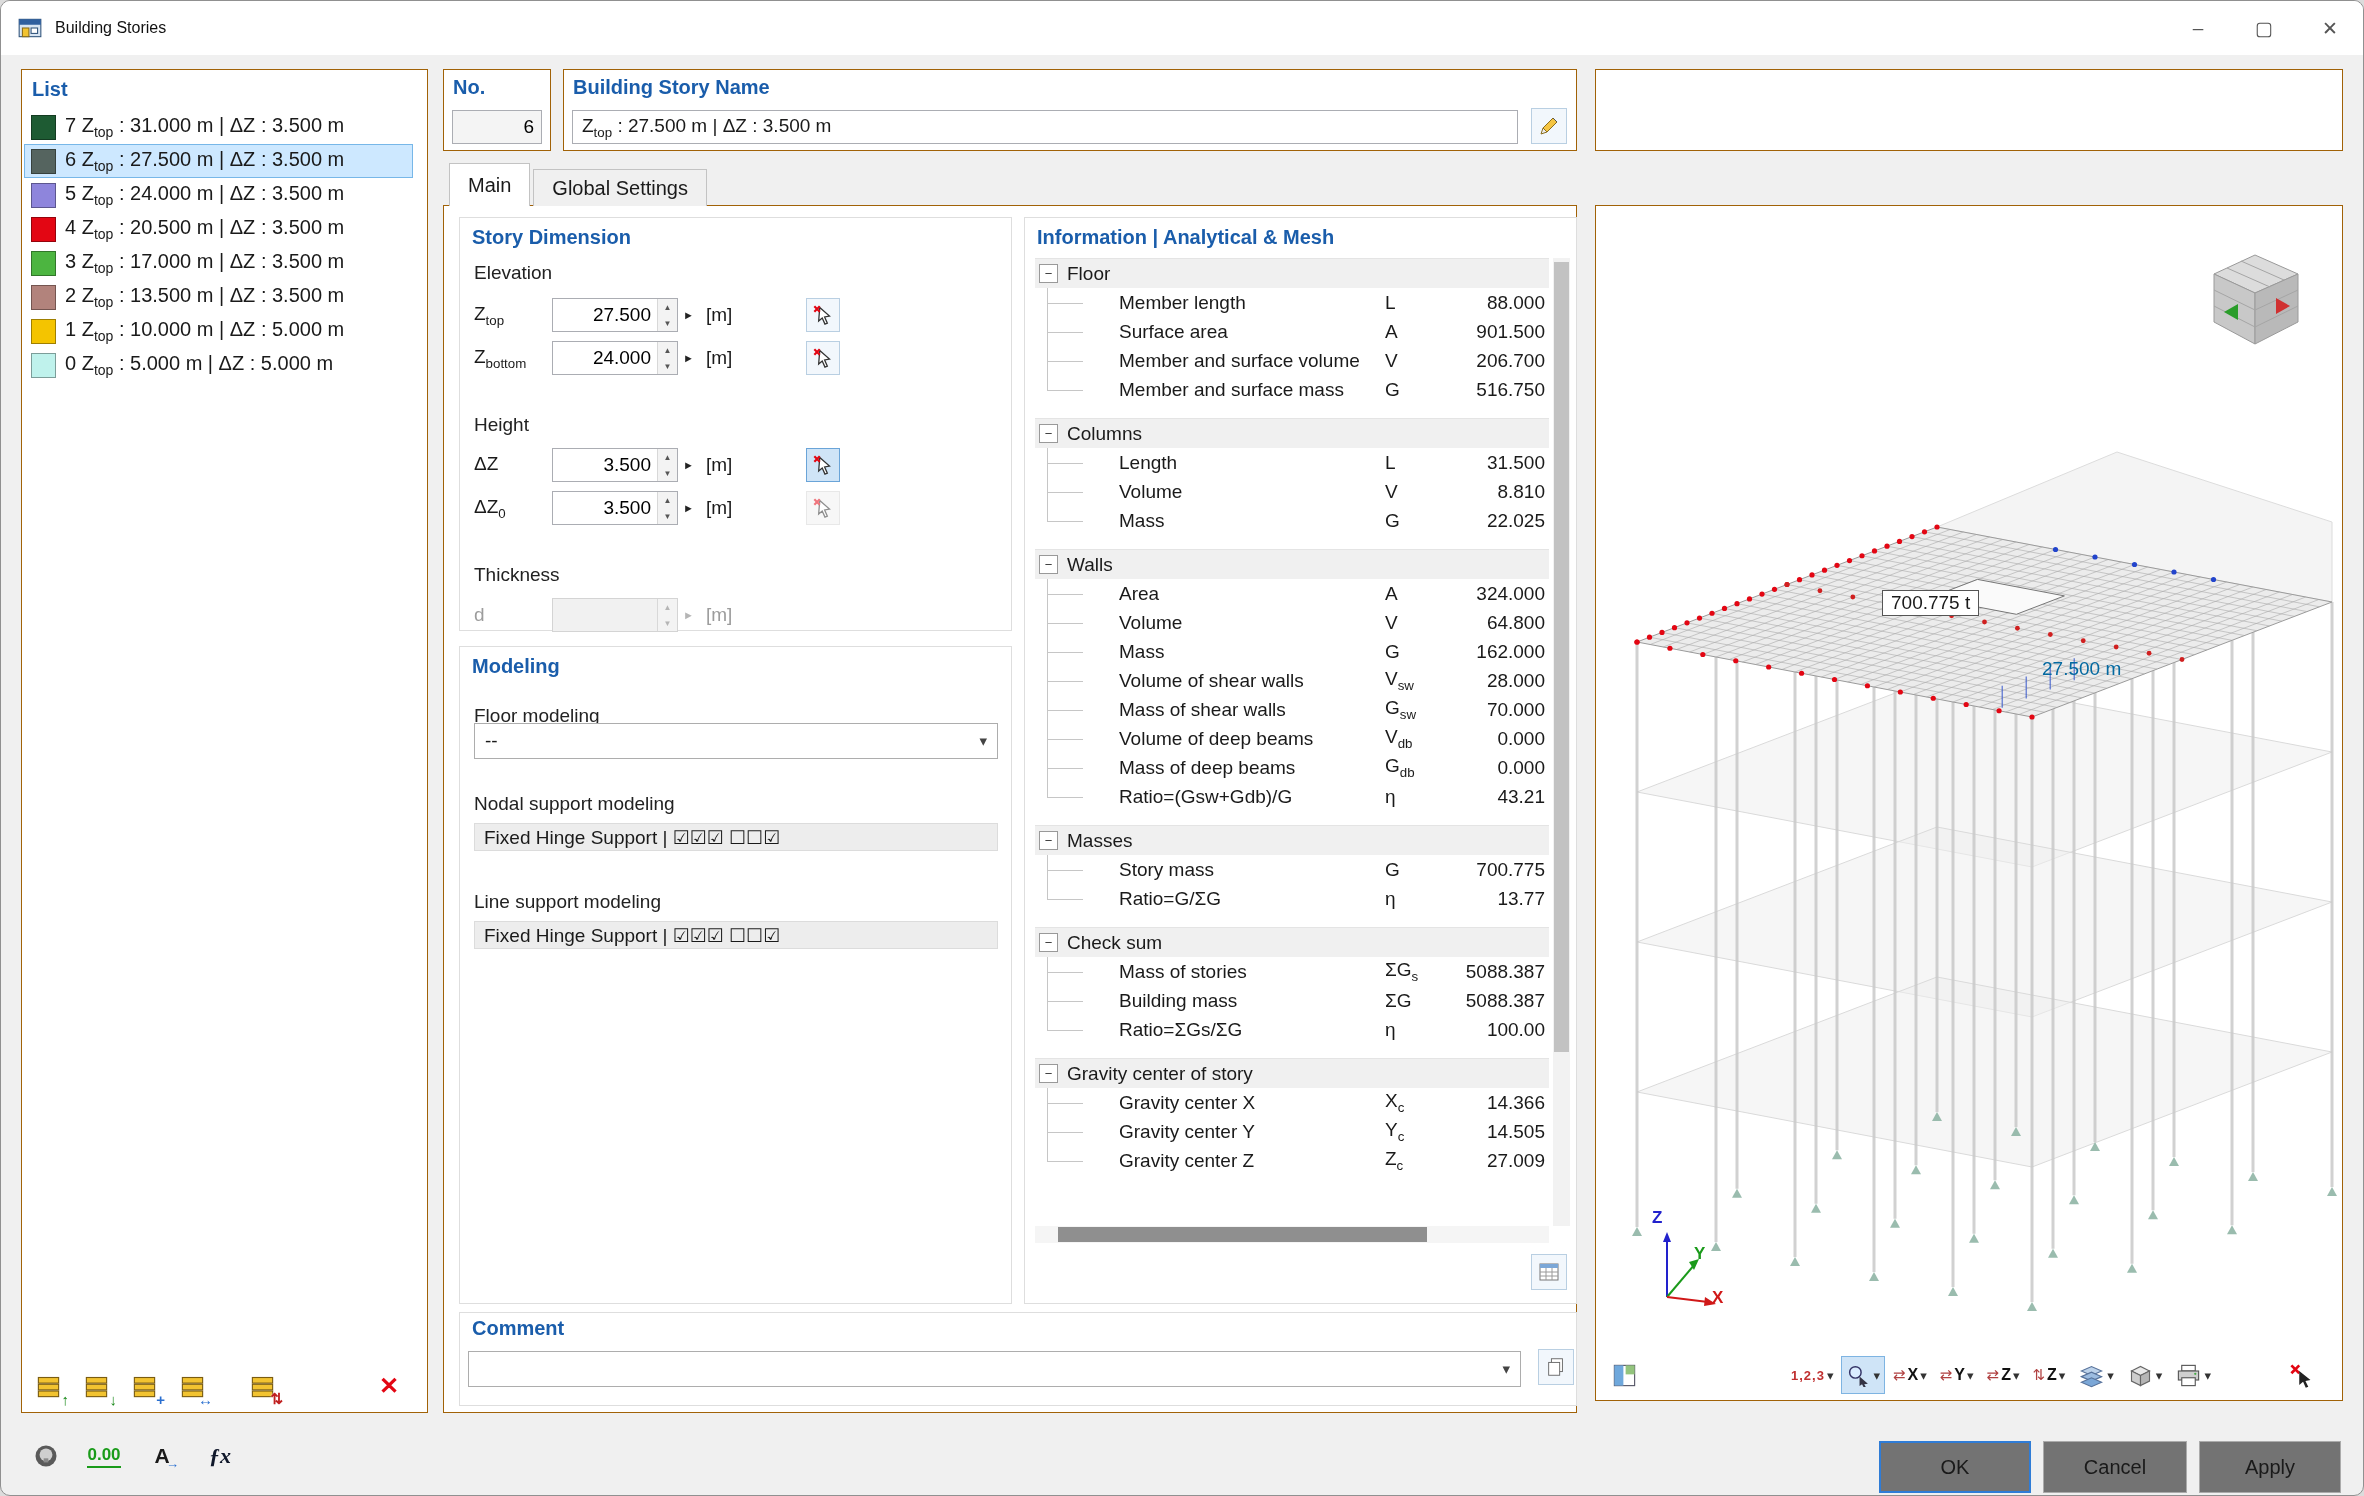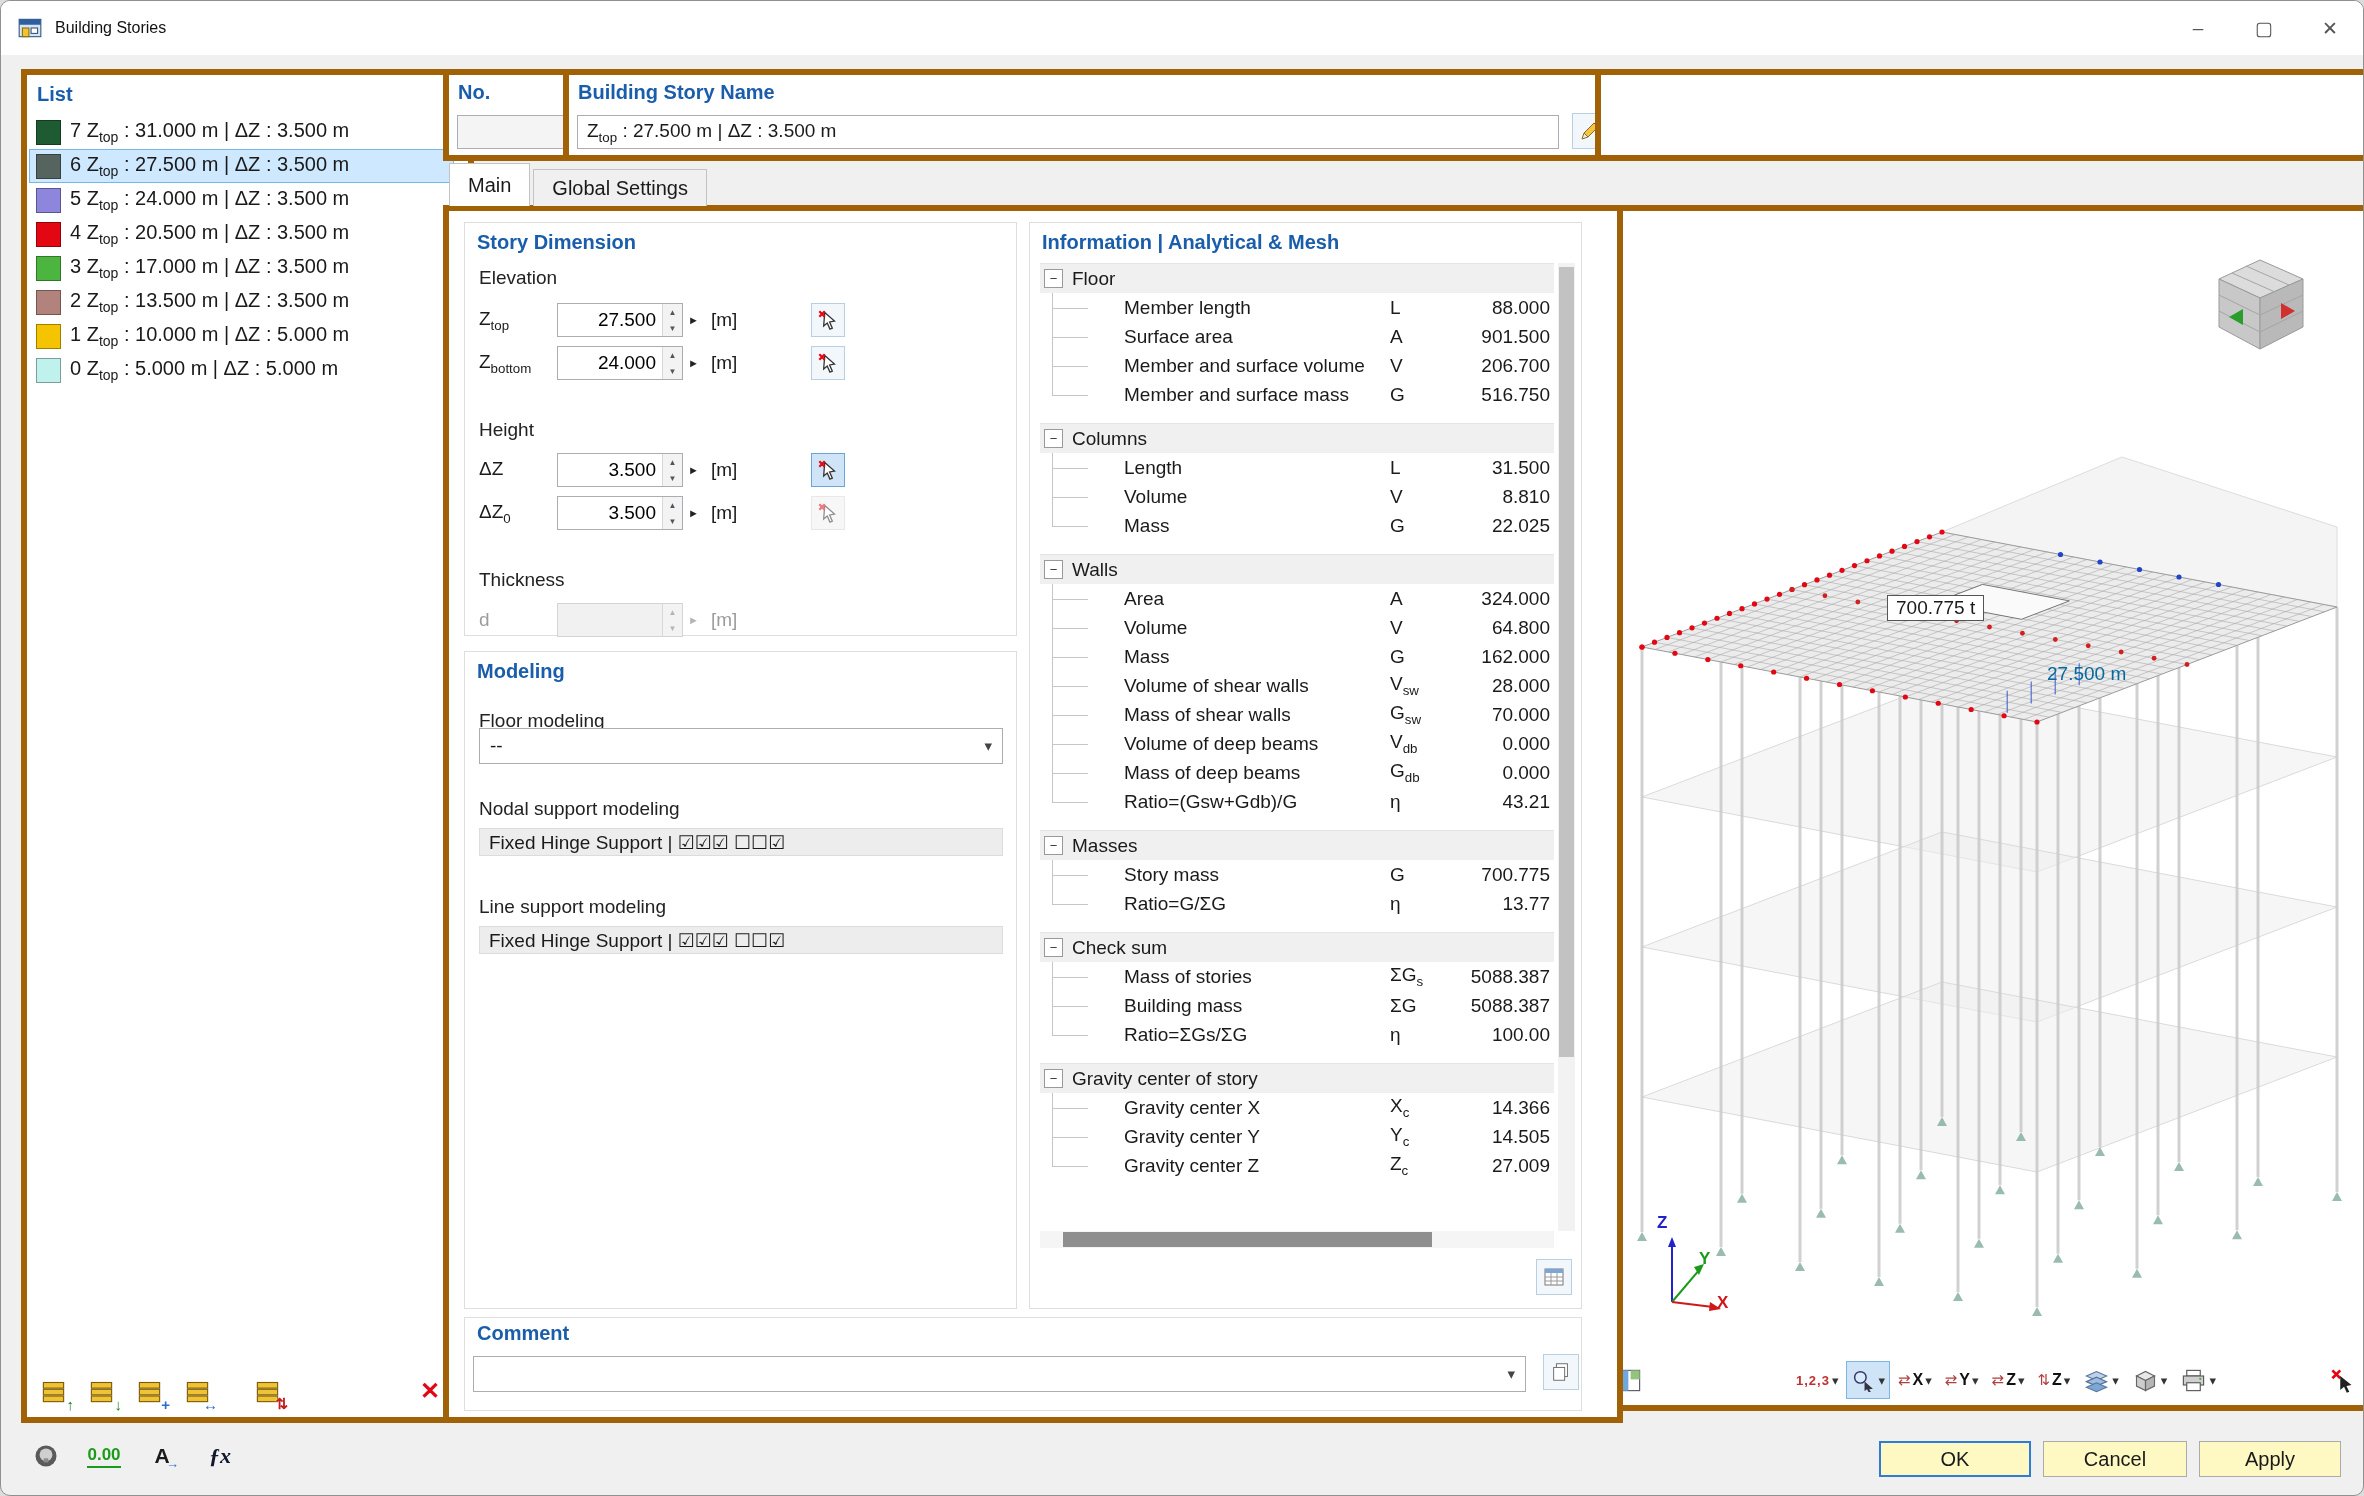--- a/index.html
+++ b/index.html
@@ -9,21 +9,21 @@
   sub{font-size:0.7em;}
   button{font:inherit;color:inherit;background:none;border:none;padding:0;margin:0;cursor:pointer;}
 
   
   .titlebar{position:absolute;left:0;top:0;right:0;height:54px;background:#ffffff;display:flex;align-items:center;padding-left:16px;gap:12px;}
   .titlebar .title{font-size:16px;color:#111;}
   .winbtns{margin-left:auto;display:flex;height:54px;}
   .winbtn{width:66px;height:54px;display:flex;align-items:center;justify-content:center;font-size:19px;color:#555;cursor:pointer;}
 
   
-  .panel{position:absolute;background:#ffffff;border:6px solid #a16207;padding-left:36px;}
+  .panel{position:absolute;background:#ffffff;border:1px solid #a16207;}
   .bh{color:#1a5dab;font-weight:700;font-size:20px;position:absolute;}
 
   
   #list-panel{left:20px;top:68px;width:405px;height:1342px;}
   #list-panel .bh{left:10px;top:8px;}
   #story-list{position:absolute;left:2px;right:14px;top:40px;}
   .list-item{height:32px;display:flex;align-items:center;padding-left:6px;gap:9px;font-size:20px;border:1px solid transparent;}
   .list-item.selected{background:#cde8ff;border-color:#77b7e8;}
   .swatch{width:23px;height:23px;flex:none;border:1px solid rgba(0,0,0,.35);}
   .li-text{white-space:nowrap;}
@@ -126,21 +126,21 @@
   .vt-ax{font-size:15px;color:#b04040;}
   .vt-axl{font-size:16px;font-weight:700;color:#111;}
 
   
   #footer-tools{position:absolute;left:24px;top:1434px;display:flex;gap:16px;align-items:center;}
   #footer-tools button{width:42px;height:42px;display:flex;align-items:center;justify-content:center;position:relative;}
   .dec-label{color:#1a9b1a;font-weight:700;font-size:17px;border-bottom:2px solid #1a9b1a;padding-bottom:1px;}
   .lang-label{font-size:21px;font-weight:700;}
   .lang-arrow{position:absolute;right:4px;bottom:6px;font-size:13px;color:#2a6fd0;}
   .fx-label{font-family:"Liberation Serif",serif;font-style:italic;font-weight:700;font-size:22px;color:#0f172a;}
-  .footbtn{position:absolute;top:1440px;height:36px;background:#fef9c3;border:1px solid #ababab;display:flex;align-items:center;justify-content:center;font-size:20px;}
+  .footbtn{position:absolute;top:1440px;height:52px;background:#737373;border:1px solid #ababab;display:flex;align-items:center;justify-content:center;font-size:20px;}
   #ok-btn{left:1878px;width:152px;border:2px solid #2f7cd6;}
   #cancel-btn{left:2042px;width:144px;}
   #apply-btn{left:2198px;width:142px;}
 
   .svgicon{display:flex;align-items:center;justify-content:center;}
   .svgicon svg{display:block;}
 </style>
 </head>
 <body>
 

